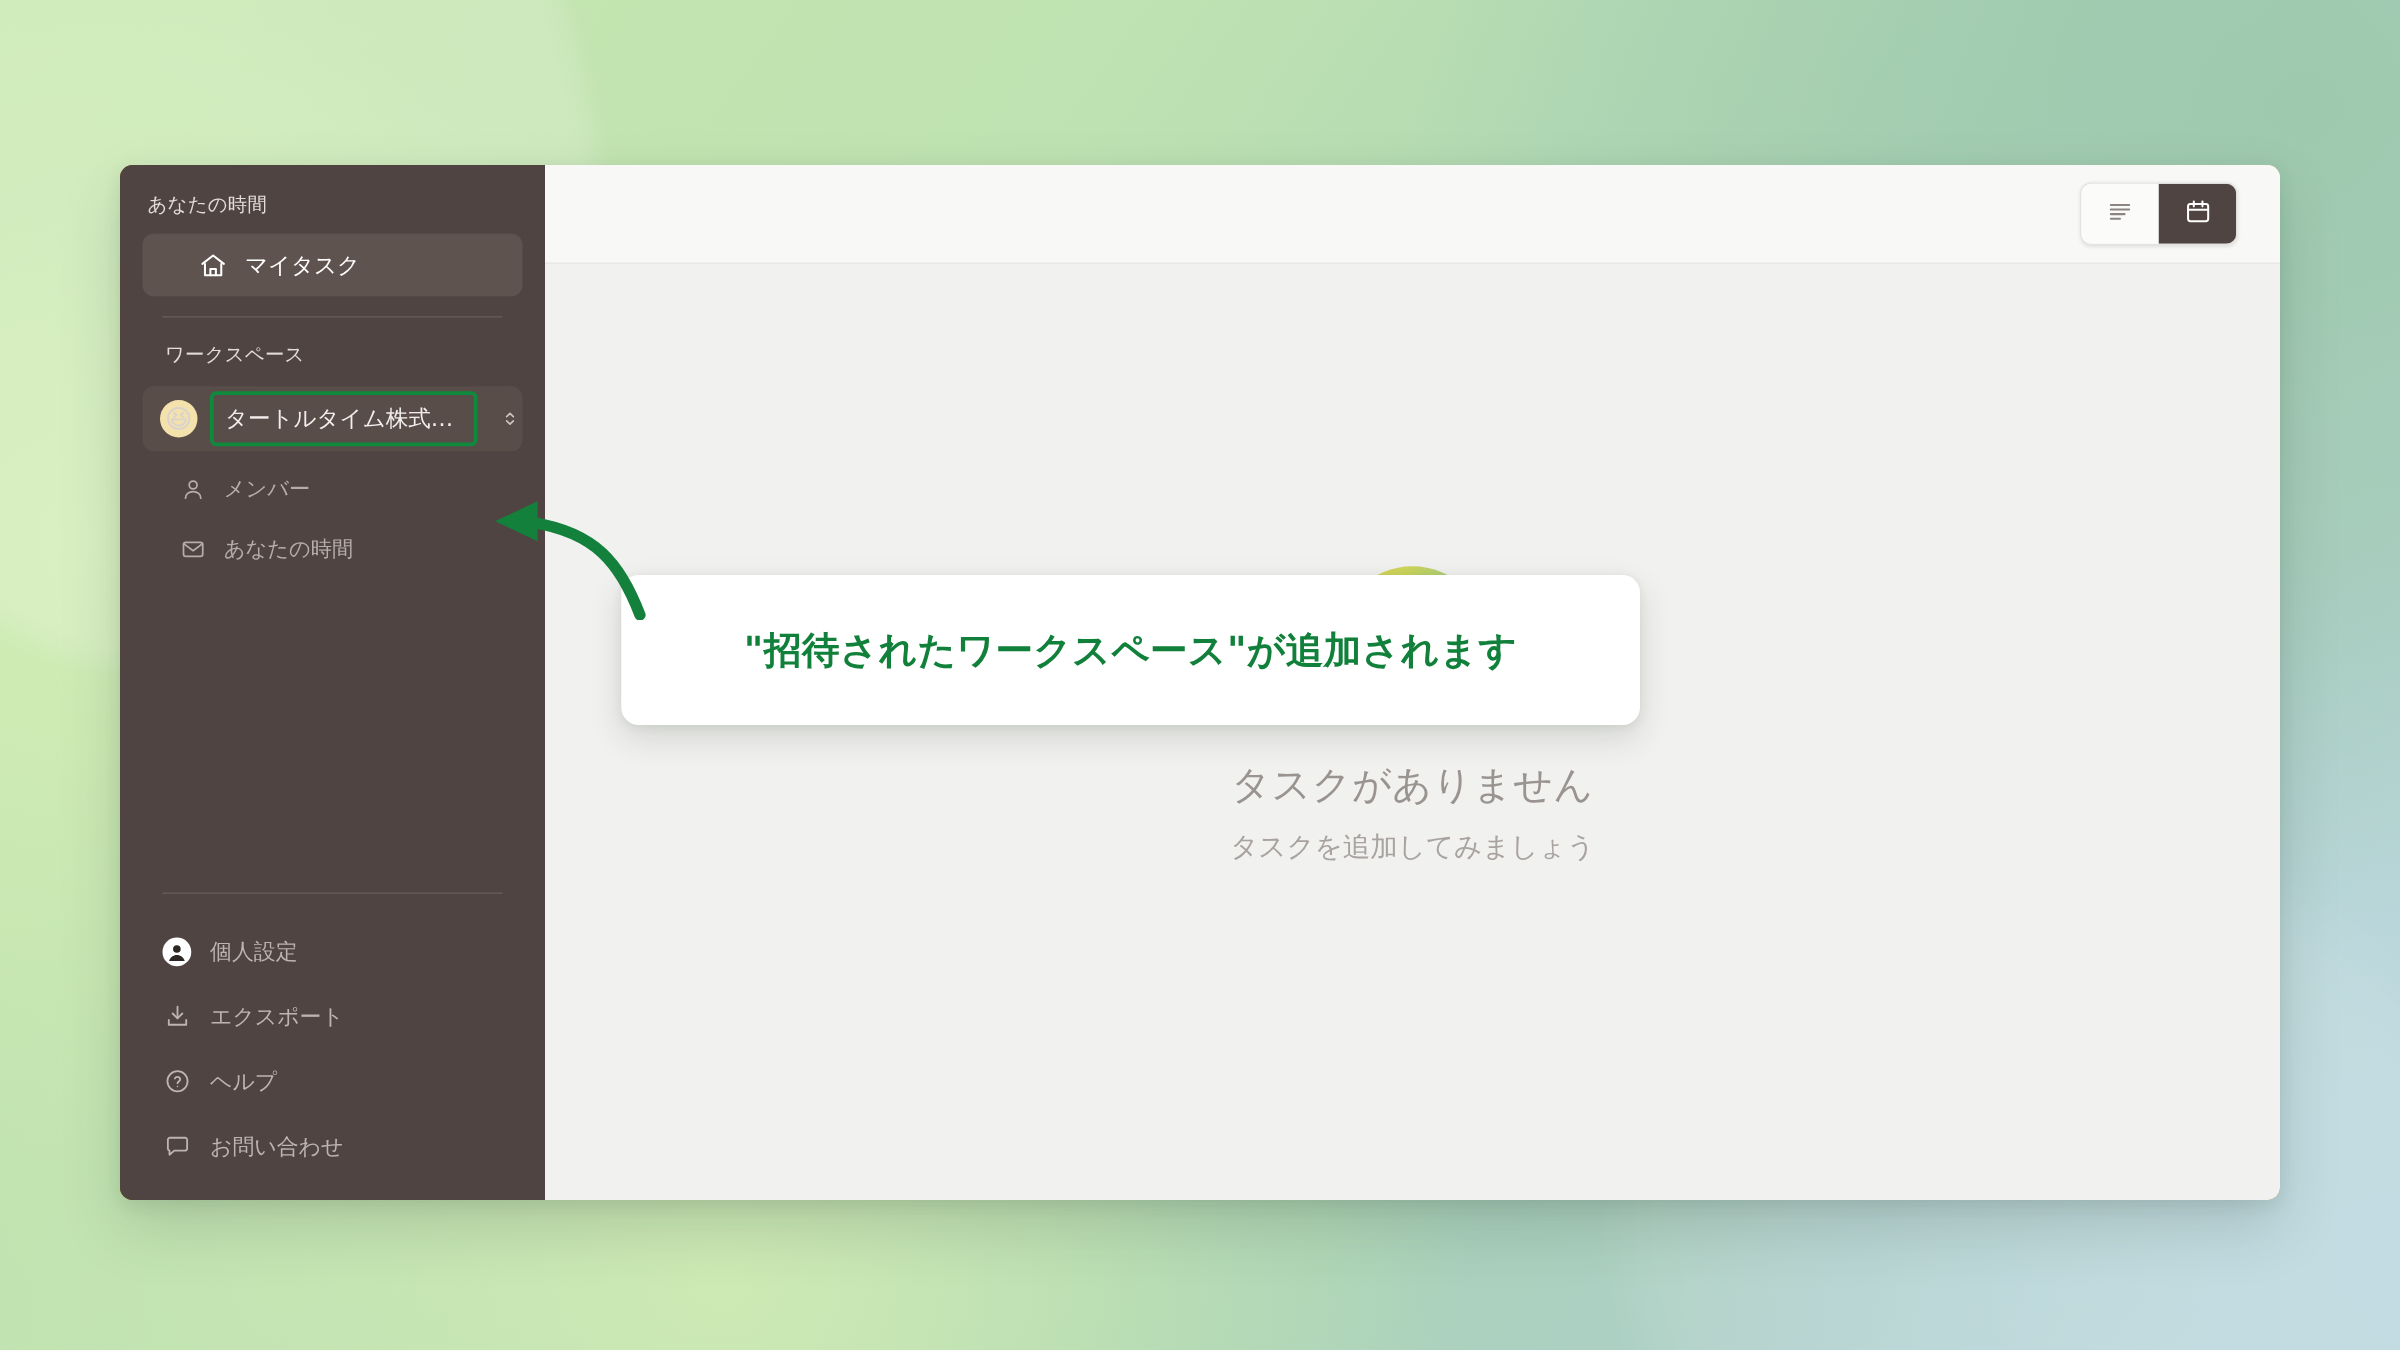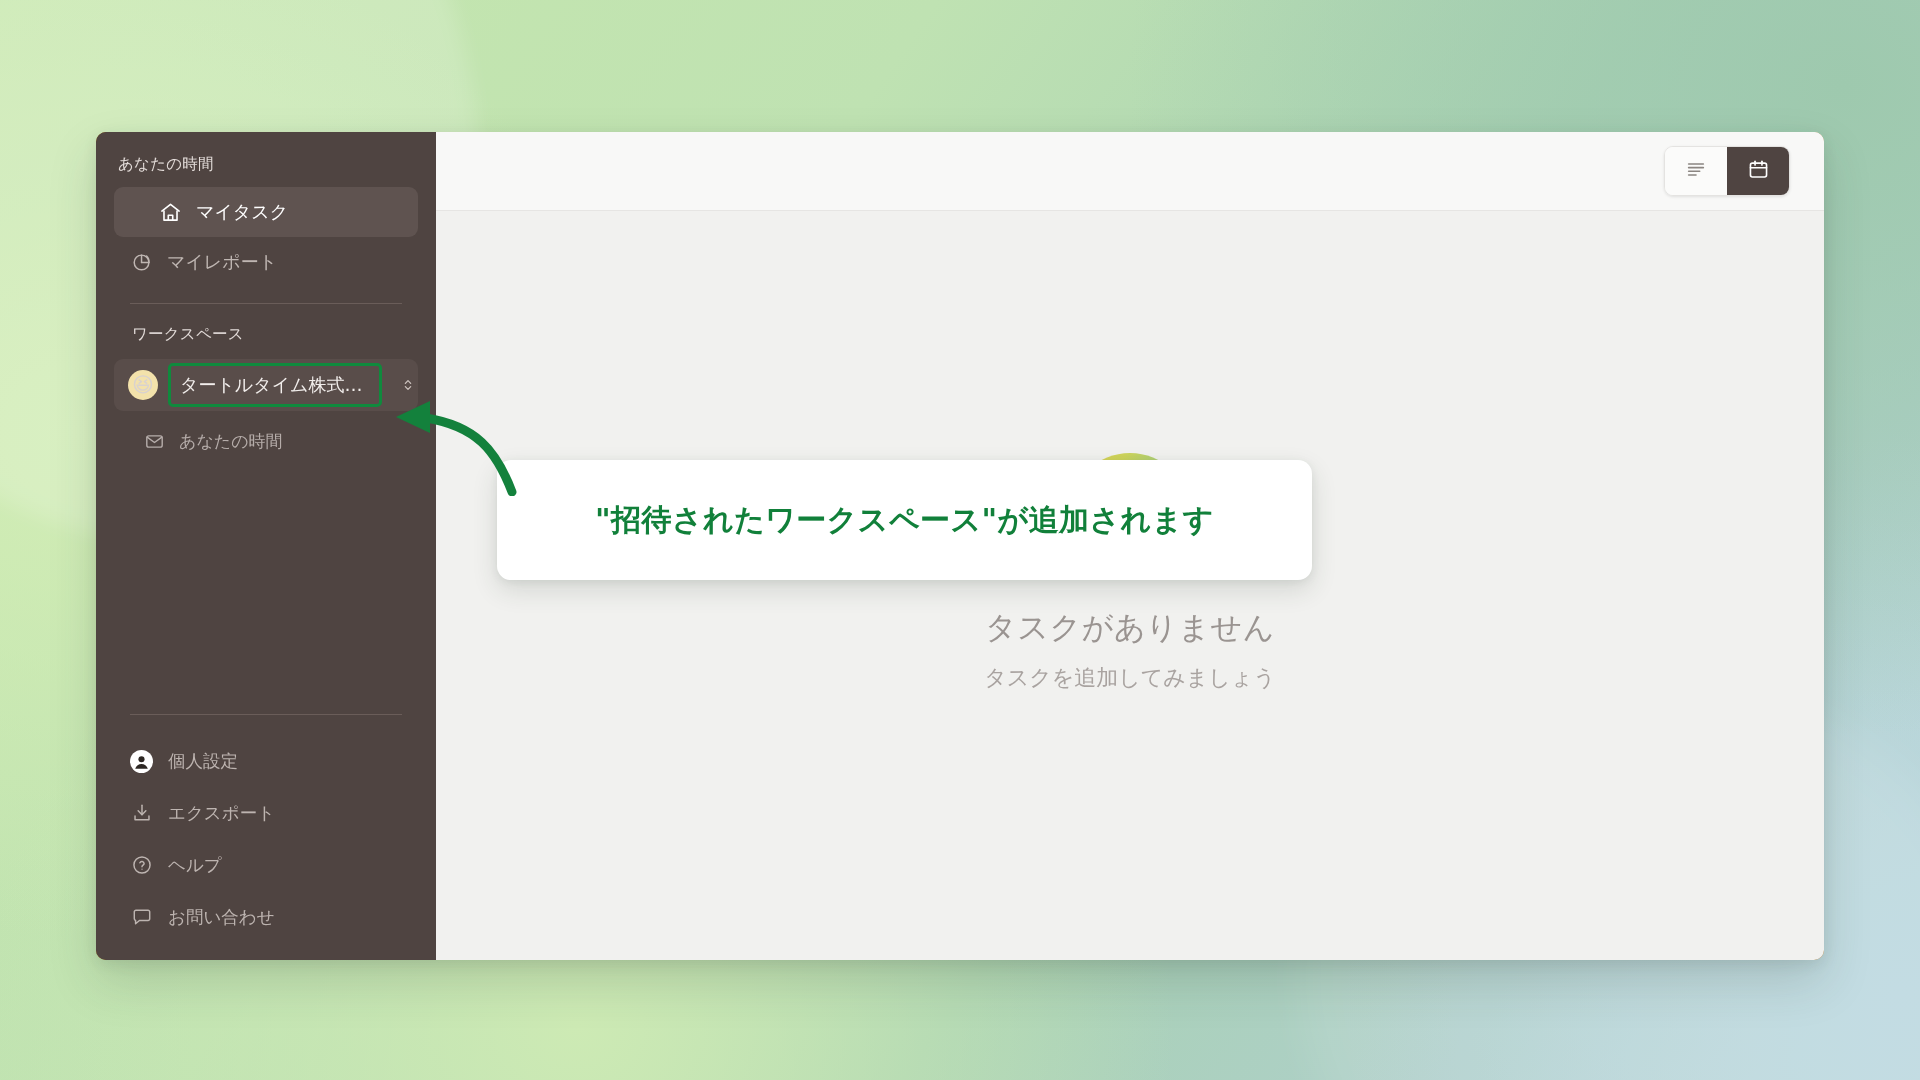--- a/index.html
+++ b/index.html
@@ -172,31 +172,20 @@
         <span class="ico">
           <svg width="23" height="23" viewBox="0 0 24 24" fill="none" stroke="#ffffff" stroke-width="1.7" stroke-linecap="round" stroke-linejoin="round">
             <path d="M3 10.5 12 3.5l9 7"></path>
               <path d="M5.2 10.6V20h13.6v-9.4"></path>
               <path d="M9.7 20v-5.1h4.6V20"></path>
           </svg>
         </span>
         <span>マイタスク</span>
       </div>
 
-      <div class="nav-item">
-        <span class="ico">
-          <svg width="22" height="22" viewBox="0 0 24 24" fill="none" stroke="#bfb6b2" stroke-width="1.6" stroke-linecap="round" stroke-linejoin="round">
-            <circle cx="11.5" cy="12.5" r="8"></circle>
-              <path d="M11.5 12.5V4.5"></path>
-              <path d="M11.5 12.5h8"></path>
-            <path d="M17 5.5a8 8 0 0 1 2.5 7"></path>
-          </svg>
-        </span>
-        <span>マイレポート</span>
-      </div>
 
     </div>
 
     <div class="divider"></div>
 
     <div class="side-cap second">ワークスペース</div>
 
     <div class="ws-row">
       <span class="ws-emoji">😆</span>
       <span class="ws-name-box">
@@ -204,20 +193,29 @@
       </span>
       <span class="ws-chev">
         <svg width="16" height="16" viewBox="0 0 24 24" fill="none" stroke="#cfc5c1" stroke-width="1.9" stroke-linecap="round" stroke-linejoin="round">
           <path d="M8 9.5 12 5.5l4 4"></path>
             <path d="M8 14.5 12 18.5l4-4"></path>
         </svg>
       </span>
     </div>
 
     <div class="sub-list">
+      <div class="sub-item">
+        <span class="ico">
+          <svg width="21" height="21" viewBox="0 0 24 24" fill="none" stroke="#b6adaa" stroke-width="1.6" stroke-linecap="round" stroke-linejoin="round">
+            <circle cx="12" cy="8" r="3.6"></circle>
+              <path d="M5 20c0-3.6 3.1-6 7-6s7 2.4 7 6"></path>
+          </svg>
+        </span>
+        <span>メンバー</span>
+      </div>
       <div class="sub-item">
         <span class="ico">
           <svg width="21" height="21" viewBox="0 0 24 24" fill="none" stroke="#b6adaa" stroke-width="1.6" stroke-linecap="round" stroke-linejoin="round">
             <rect x="3.2" y="5.6" width="17.6" height="12.8" rx="2.2"></rect>
               <path d="M3.6 7 12 13.2 20.4 7"></path>
           </svg>
         </span>
         <span>あなたの時間</span>
       </div>
     </div>

